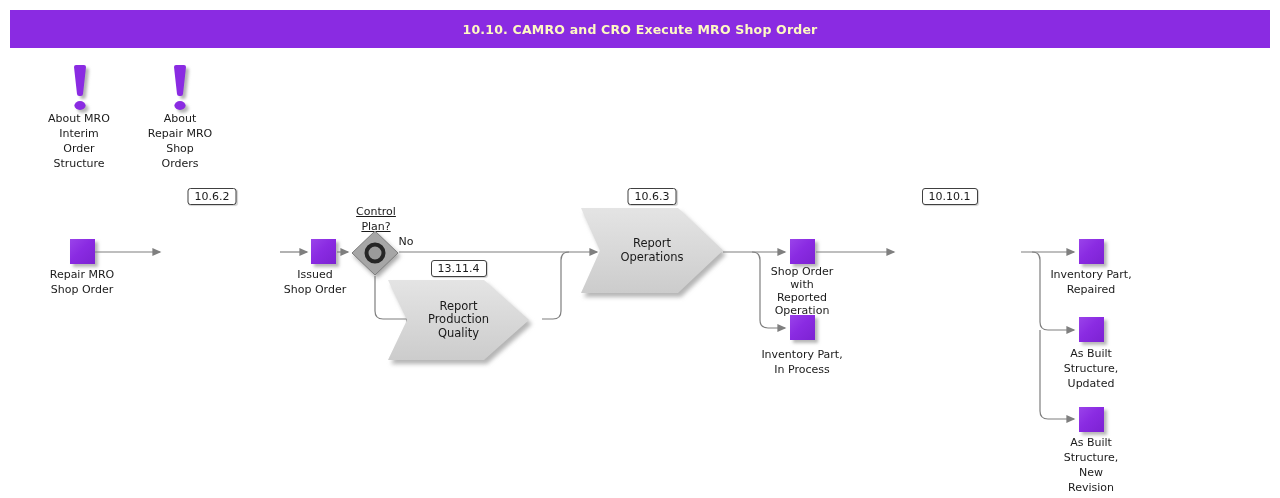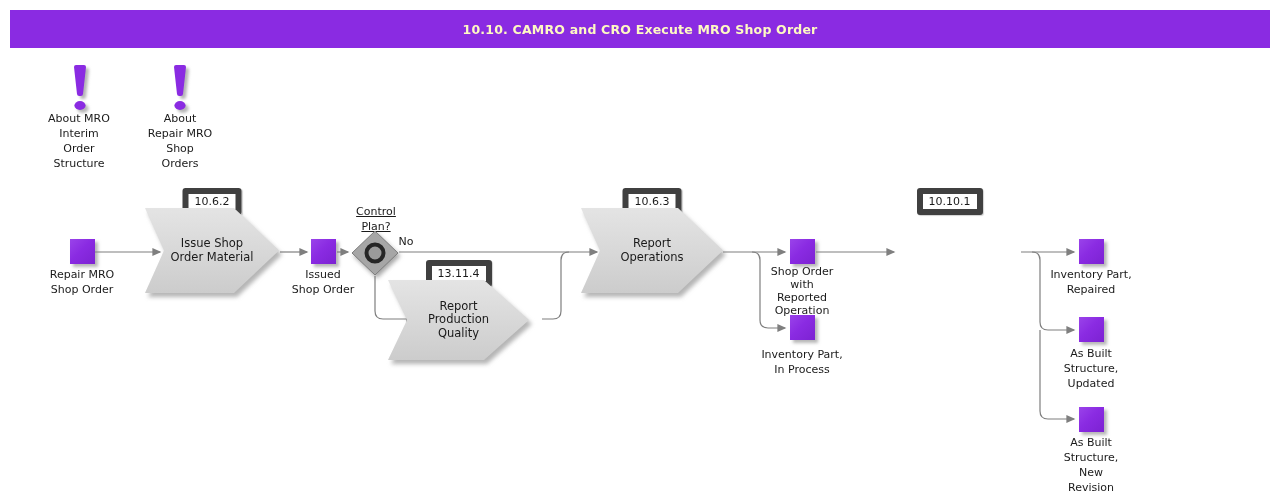--- a/index.html
+++ b/index.html
@@ -32,21 +32,21 @@
   }
   .chev{
     width:100%;height:100%;
     clip-path:polygon(0 0,calc(100% - 45px) 0,100% 50%,calc(100% - 45px) 100%,0 100%,19px 50%);
     background:linear-gradient(180deg,#e4e4e4 0%,#d7d7d7 55%,#cccccc 100%);
     display:flex;align-items:center;justify-content:center;
     text-align:center;font-size:11.5px;line-height:13.5px;white-space:pre-line;
   }
   .tag{
     position:absolute;top:0;left:50%;transform:translateX(-50%);
-    background:#ffffff;border:6px solid #404040;border-radius:3px;
+    background:#ffffff;border:1px solid #404040;border-radius:3px;
     box-shadow:1px 1px 1px rgba(0,0,0,0.18);
     font-size:11px;line-height:13px;padding:1px 6px;white-space:nowrap;
   }
   .note-icon{position:absolute;filter:drop-shadow(3px 3px 1.5px rgba(120,120,120,0.55));}
   .diamond-svg{position:absolute;left:347px;top:225px;filter:drop-shadow(2px 3px 2px rgba(110,110,110,0.6));}
   .connectors{position:absolute;left:0;top:0;}
 </style>
 </head>
 <body>
 
@@ -91,24 +91,20 @@
     <path d="M10,3 Q10,1 12,1 L20,1 Q22,1 22,3 L19,30 Q18.8,32 16.8,32 L15.2,32 Q13.2,32 13,30 Z" fill="#8a2be2"></path>
     <ellipse cx="16" cy="41.5" rx="5.6" ry="4.4" fill="#8a2be2"></ellipse>
   </svg>
   <div class="lbl" style="left:125px;top:111px;">About
 Repair MRO
 Shop
 Orders</div>
 
   <div class="proc" style="left:145px;top:188px;width:134px;height:105px;">
     <div class="tag">10.6.2</div>
-    <div class="chev-wrap">
-      <div class="chev">Issue Shop
-Order Material</div>
-    </div>
   </div>
 
   <div class="proc" style="left:388px;top:260px;width:141px;height:100px;">
     <div class="tag">13.11.4</div>
     <div class="chev-wrap">
       <div class="chev">Report
 Production
 Quality</div>
     </div>
   </div>
@@ -131,21 +127,21 @@
     <polygon points="5,28 28,6 51,28 28,50" fill="#a6a6a6" stroke="#7d7d7d" stroke-width="1"></polygon>
     <circle cx="28" cy="28" r="8.5" fill="#9a9a9a" stroke="#262626" stroke-width="4"></circle>
   </svg>
   <div class="lbl" style="left:391px;top:234px;width:30px;">No</div>
 
   <div class="sq" style="left:70px;top:239px;"></div>
   <div class="lbl" style="left:27px;top:267px;">Repair MRO
 Shop Order</div>
 
   <div class="sq" style="left:311px;top:239px;"></div>
-  <div class="lbl" style="left:268px;top:267px;">Issued
+  <div class="lbl" style="left:260px;top:267px;">Issued
 Shop Order</div>
 
   <div class="sq" style="left:790px;top:239px;"></div>
   <div class="lbl" style="left:747px;top:265px;line-height:13px;">Shop Order
 with
 Reported
 Operation</div>
 
   <div class="sq" style="left:790px;top:315px;"></div>
   <div class="lbl" style="left:747px;top:347px;">Inventory Part,

